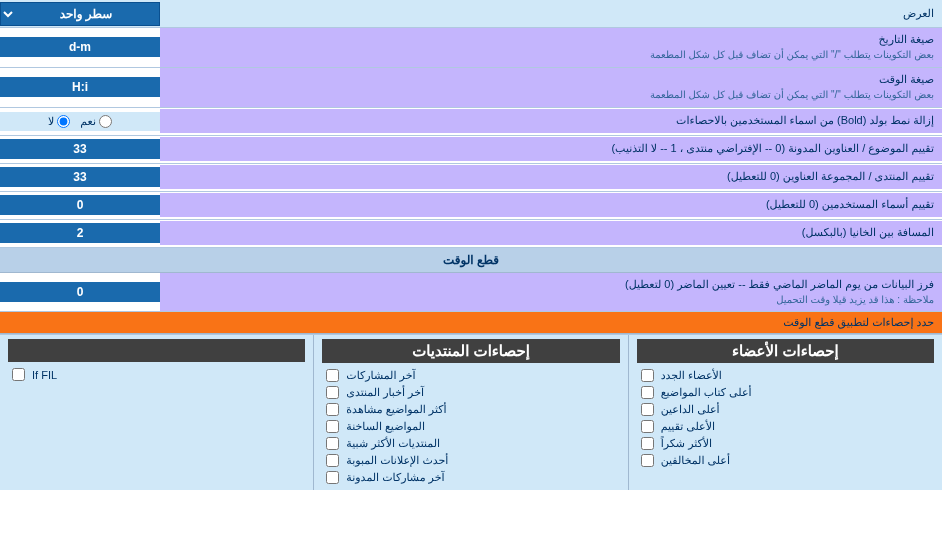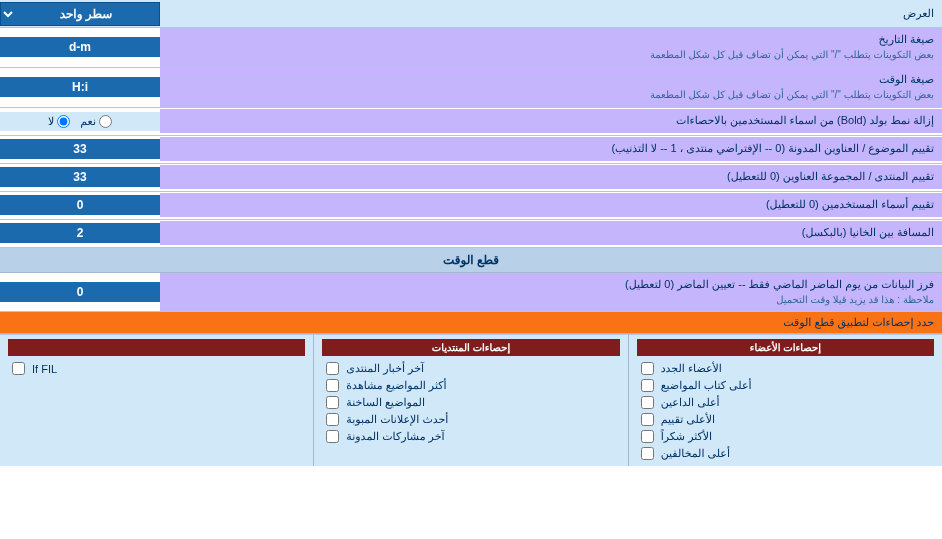--- a/index.html
+++ b/index.html
@@ -137,26 +137,26 @@
       flex: 1;
       border-left: 1px solid #a0b8d0;
       padding: 4px 8px;
     }
 
     .bottom-col:last-child {
       border-left: none;
     }
 
     .bottom-col-header {
-      background: #7f1d1d;
+      background: #404040;
       color: #fff;
       text-align: center;
       padding: 3px 6px;
       font-weight: bold;
-      font-size: 10px;
+      font-size: 15px;
       margin-bottom: 4px;
     }
 
     .checkbox-item {
       display: flex;
       align-items: flex-end;
       gap: 7px;
       padding: 2px 4px;
       color: #003366;
       font-size: 11px;
@@ -305,29 +305,37 @@
         <span>أعلى المخالفين</span>
         <input type="checkbox" style="">
       </div>
     </div>
 
     <div class="bottom-col">
       <div class="bottom-col-header">
         <span>إحصاءات المنتديات</span>
       </div>
       <div class="checkbox-item">
+        <span>آخر المشاركات</span>
+        <input type="checkbox" style="">
+      </div>
+      <div class="checkbox-item">
         <span>آخر أخبار المنتدى</span>
         <input type="checkbox" style="">
       </div>
       <div class="checkbox-item">
         <span>أكثر المواضيع مشاهدة</span>
         <input type="checkbox" style="">
       </div>
       <div class="checkbox-item">
         <span>المواضيع الساخنة</span>
+        <input type="checkbox" style="">
+      </div>
+      <div class="checkbox-item">
+        <span>المنتديات الأكثر شبية</span>
         <input type="checkbox" style="">
       </div>
       <div class="checkbox-item">
         <span>أحدث الإعلانات المبوبة</span>
         <input type="checkbox" style="">
       </div>
       <div class="checkbox-item">
         <span>آخر مشاركات المدونة</span>
         <input type="checkbox" style="">
       </div>

